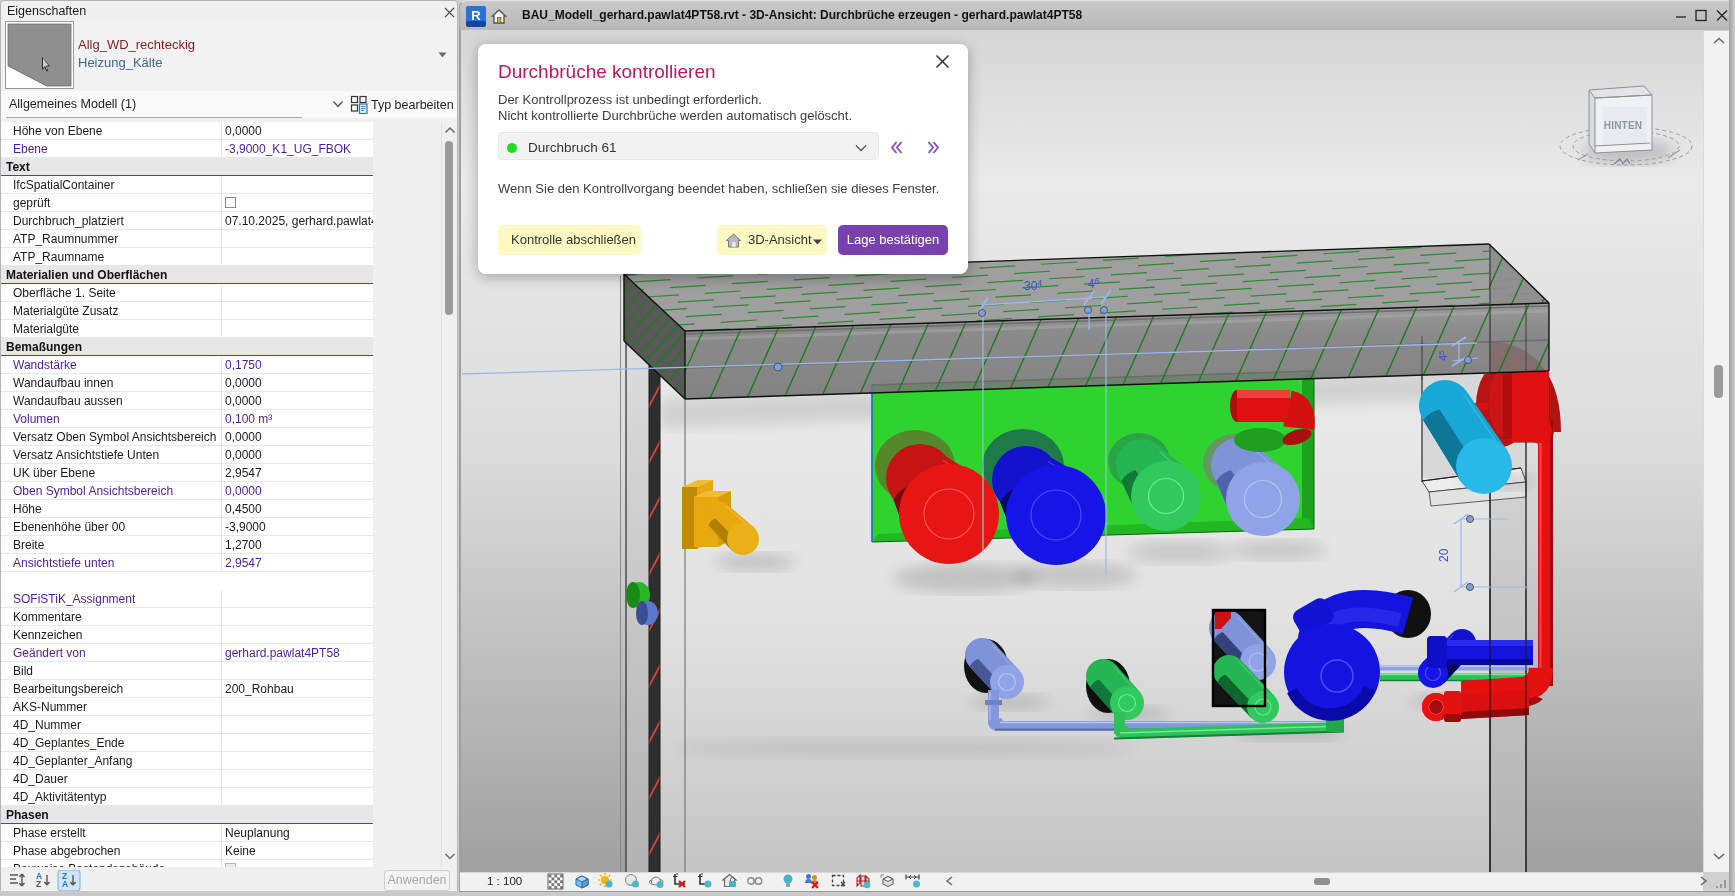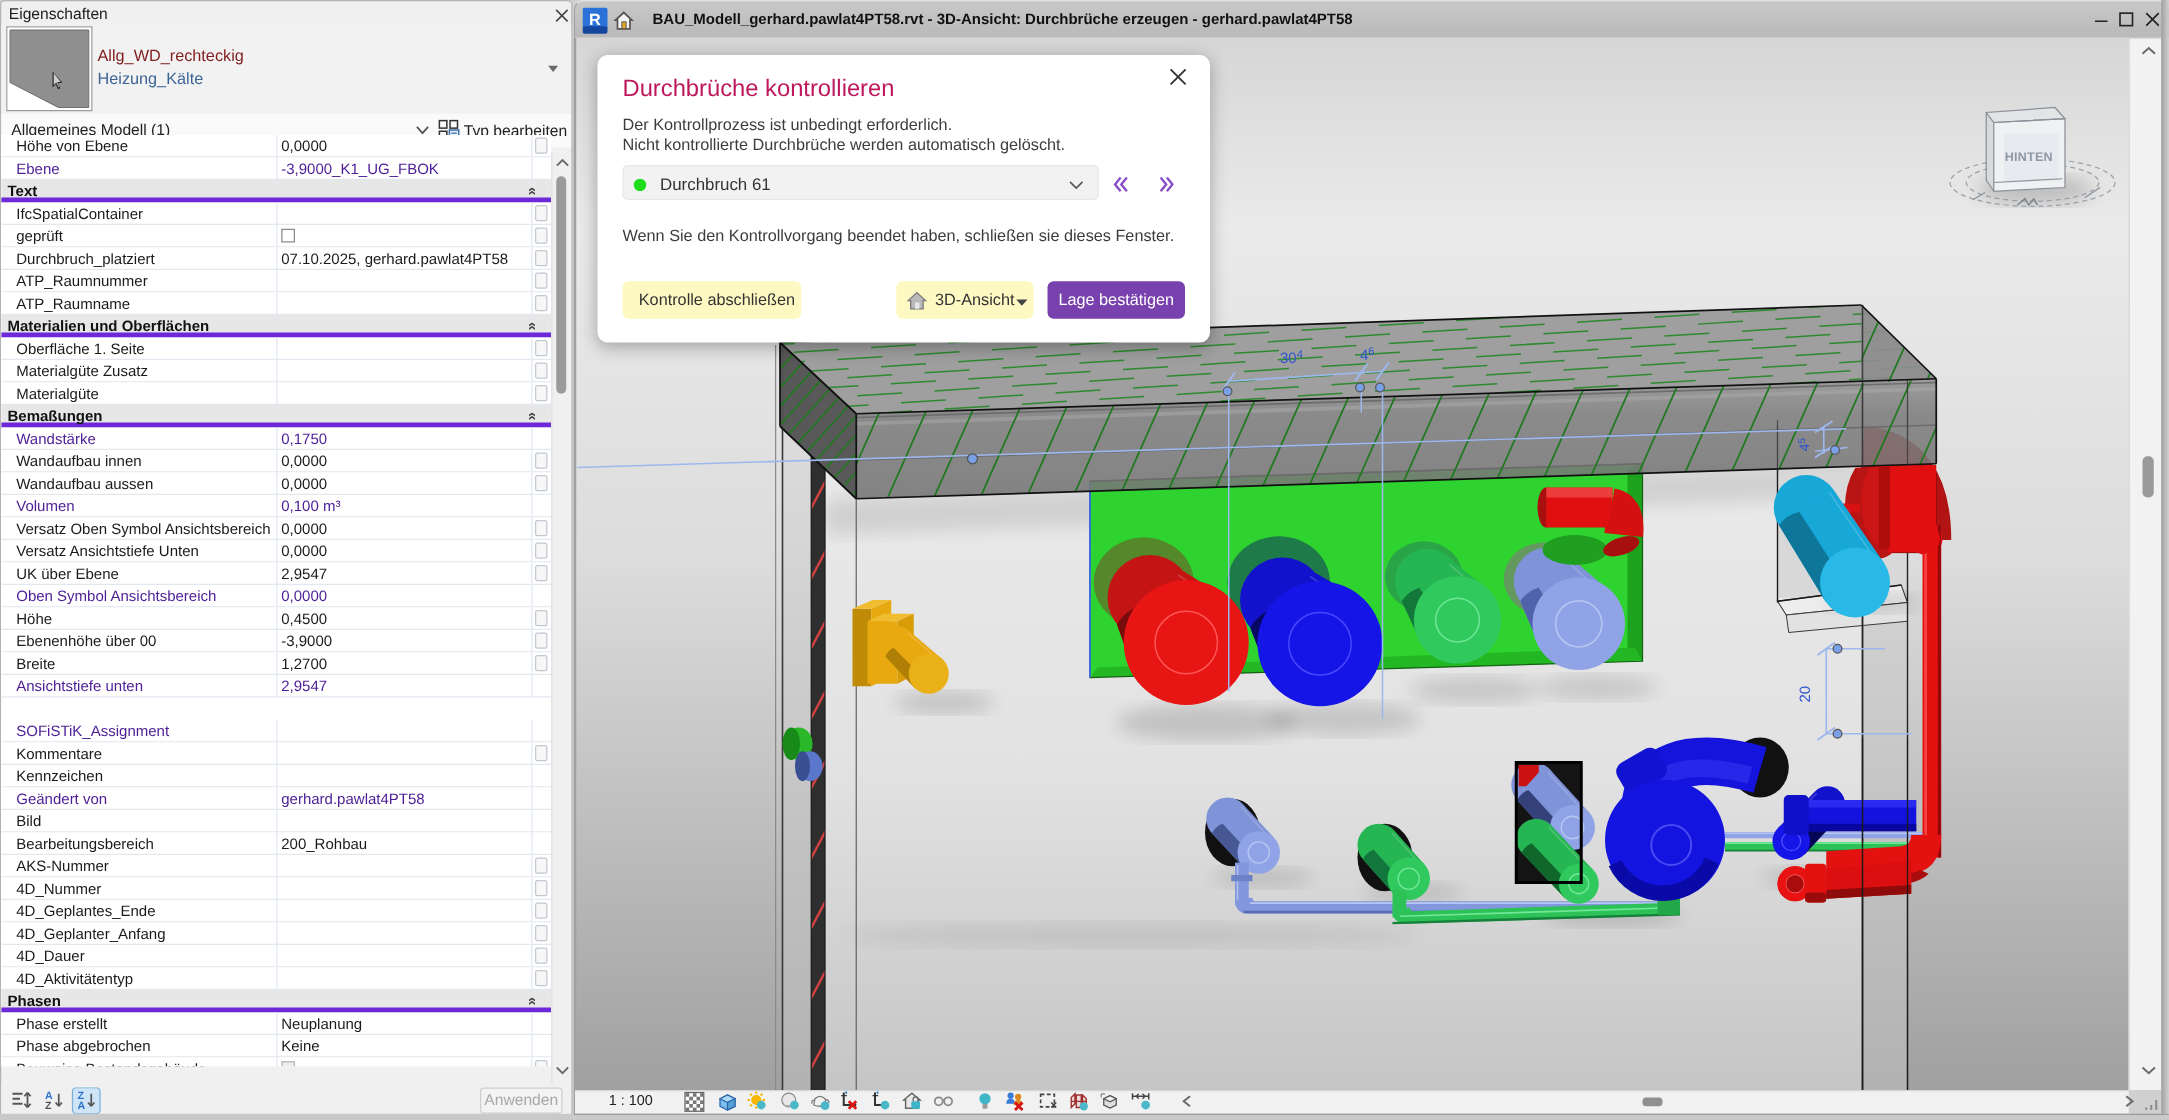--- a/index.html
+++ b/index.html
@@ -9,28 +9,28 @@
 #pal-title{left:7px;top:4px;font-size:12.5px;color:#1c1c1c;}
 #pal-x{left:444px;top:7px;width:11px;height:11px;}
 #pal-head{left:1px;top:20px;width:456px;height:71px;background:#f2f2f2;}
 #thumb{left:5px;top:21px;width:69px;height:68px;background:#fff;border:1px solid #9a9a9a;}
 #fam1{left:78px;top:37px;font-size:13px;color:#7f1d1d;}
 #fam2{left:78px;top:55px;font-size:13px;color:#3c6595;}
 #selrow{left:1px;top:91px;width:456px;height:27px;background:#fafafa;}
 #selrow .lbl{position:absolute;left:8px;top:6px;font-size:12.5px;color:#222;}
 #typbear{position:absolute;left:370px;top:7px;font-size:12.5px;color:#222;}
 #selline{left:6px;top:117px;width:296px;height:1px;background:#a9a9a9;}
-#ptable{left:1px;top:108px;width:440px;height:745px;background:#fff;overflow:hidden;}
+#ptable{left:1px;top:122px;width:372px;height:745px;background:#fff;overflow:hidden;}
 .prow{position:absolute;left:0;width:440px;height:18px;border-bottom:1px solid #e2e8f0;background:#fff;}
 .prow .n{position:absolute;left:12px;top:2px;font-size:12px;color:#1a1a1a;white-space:nowrap;}
 .prow .v{position:absolute;left:224px;top:2px;font-size:12px;color:#1a1a1a;white-space:nowrap;}
 .prow .vsep{position:absolute;left:220px;top:0;width:1px;height:18px;background:#e2e8f0;}
 .prow .csep{position:absolute;left:424px;top:0;width:1px;height:18px;background:#e2e8f0;}
 .prow .btn{position:absolute;left:427px;top:2px;width:10px;height:13px;border:1px solid #c2c8d0;background:#f7f7f7;border-radius:2px;}
-.prow.hd{background:#e7e7e7;border-bottom:4px solid #6d28d9;}
+.prow.hd{background:#e7e7e7;border-bottom:1px solid #6d28d9;}
 .prow.hd .n{left:5px;font-weight:bold;color:#111;}
 .prow.dis .n,.prow.dis .v{color:#4c1d95;}
 .chev2{position:absolute;left:422px;top:2px;font-size:12px;color:#444;transform:rotate(90deg);font-weight:bold;}
 .cbx{position:absolute;left:224px;top:3px;width:11px;height:11px;border:1px solid #8a8a8a;background:#fff;}
 #pscroll{left:441px;top:122px;width:16px;height:745px;background:#f0f0f0;border-left:1px solid #e0e0e0;}
 #pthumb{left:445px;top:141px;width:8px;height:174px;background:#9a9a9a;border-radius:4px;}
 #pal-bot{left:1px;top:867px;width:456px;height:24px;background:#f0f0f0;}
 #anwenden{left:384px;top:870px;width:66px;height:21px;background:#f3f3f3;border:1px solid #cecece;border-radius:3px;color:#a8a8a8;font-size:12.5px;text-align:center;padding-top:2px;}
 #pal-edge{left:0px;top:891px;width:458px;height:5px;background:#c9c9c9;}
 #rtitle{left:459px;top:0;width:1276px;height:30px;background:linear-gradient(#c8c8c8,#b9b9b9);border-radius:8px 8px 0 0;border-top:1px solid #e3e3e3;border-left:1px solid #9f9f9f;border-right:1px solid #9f9f9f;}

